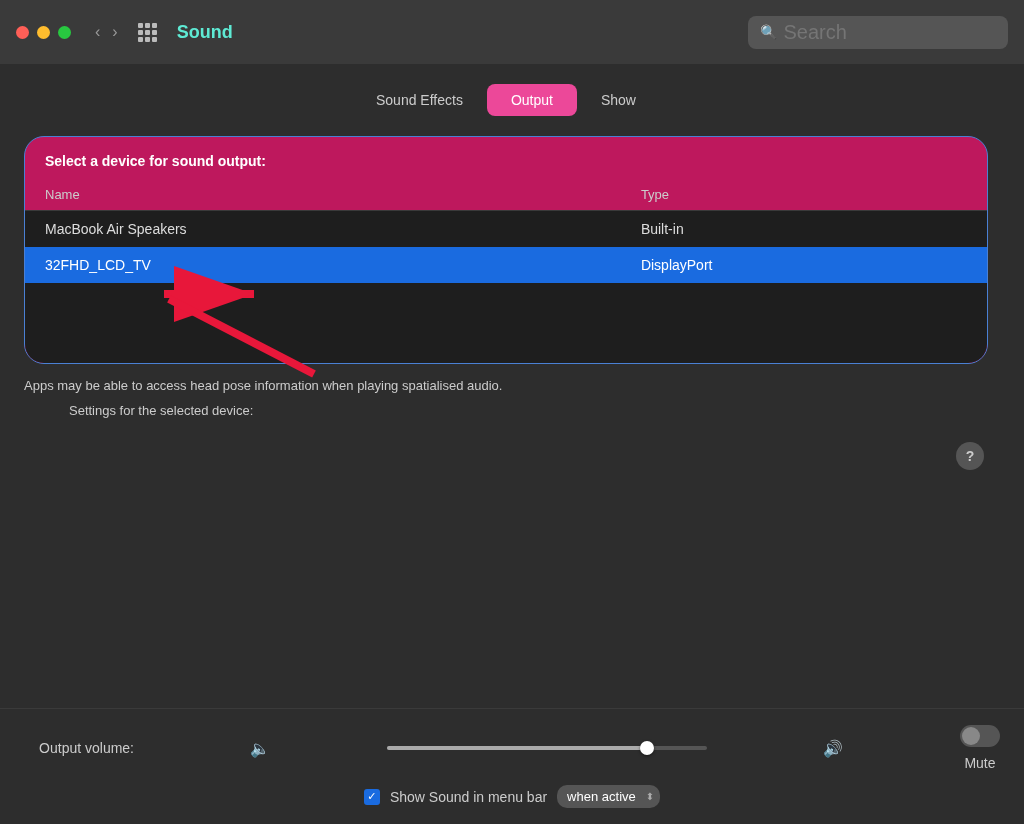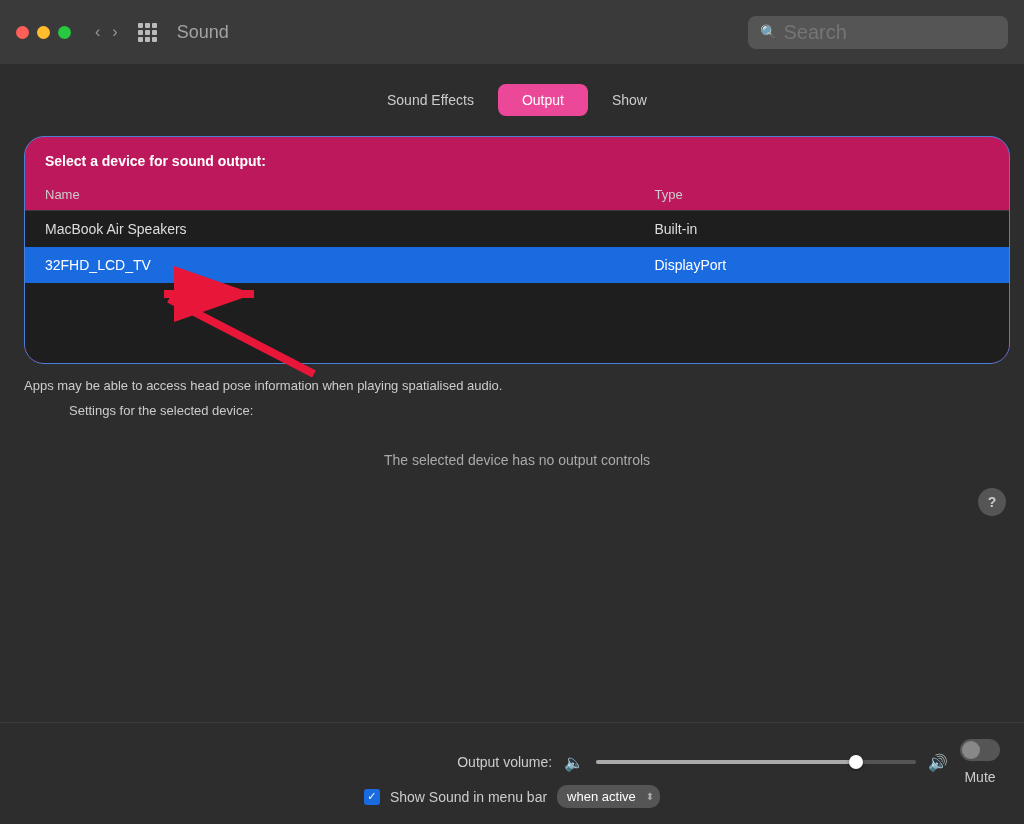--- a/index.html
+++ b/index.html
@@ -62,22 +62,22 @@
     }
     .grid-dot {
       width: 5px;
       height: 5px;
       background: #bbb;
       border-radius: 1px;
     }
 
     .title-text {
       font-size: 18px;
-      font-weight: 400;
-      color: #a3a3a3;
+      font-weight: 700;
+      color: #5eead4;
       margin-left: 8px;
     }
 
     .search-box {
       margin-left: auto;
       display: flex;
       align-items: center;
       background: #555;
       border-radius: 8px;
       padding: 5px 12px;
@@ -92,21 +92,21 @@
       font-size: 20px;
       width: 100%;
     }
     .search-icon-char {
       color: #aaa;
       font-size: 14px;
     }
 
     
     .main-content {
-      padding: 20px 14px 0 24px;
+      padding: 20px 36px 0 24px;
     }
 
     
     .tabs {
       display: flex;
       justify-content: center;
       gap: 0;
       margin-bottom: 20px;
     }
 
@@ -225,21 +225,22 @@
       width: 1024px;
       padding: 16px 24px;
       background: #2d2d2d;
       border-top: 1px solid #3a3a3a;
     }
 
     .volume-row {
       display: flex;
       align-items: center;
       gap: 12px;
-      justify-content: flex-end;
+      justify-content: space-between;
+      margin-bottom: 14px;
     }
 
     .volume-label {
       font-size: 14px;
       color: #ccc;
       min-width: 110px;
       text-align: right;
     }
 
     .vol-icon {
@@ -430,21 +431,20 @@
 
       <line x1="80" y1="90" x2="170" y2="90" stroke="#e8173a" stroke-width="8" marker-end="url(#arrowhead)"></line>
 
       <line x1="230" y1="170" x2="85" y2="95" stroke="#e8173a" stroke-width="8"></line>
     </svg>
   </div>
 
   <p class="info-text">Apps may be able to access head pose information when playing spatialised audio.</p>
   <p class="settings-label">Settings for the selected device:</p>
 
-  <p class="no-controls">The selected device has no output controls</p>
 
   <div class="help-row">
     <button class="help-btn">?</button>
   </div>
 </div>
 
 <div class="bottom-bar">
 
   <div class="volume-row">
     <span class="volume-label">Output volume:</span>

